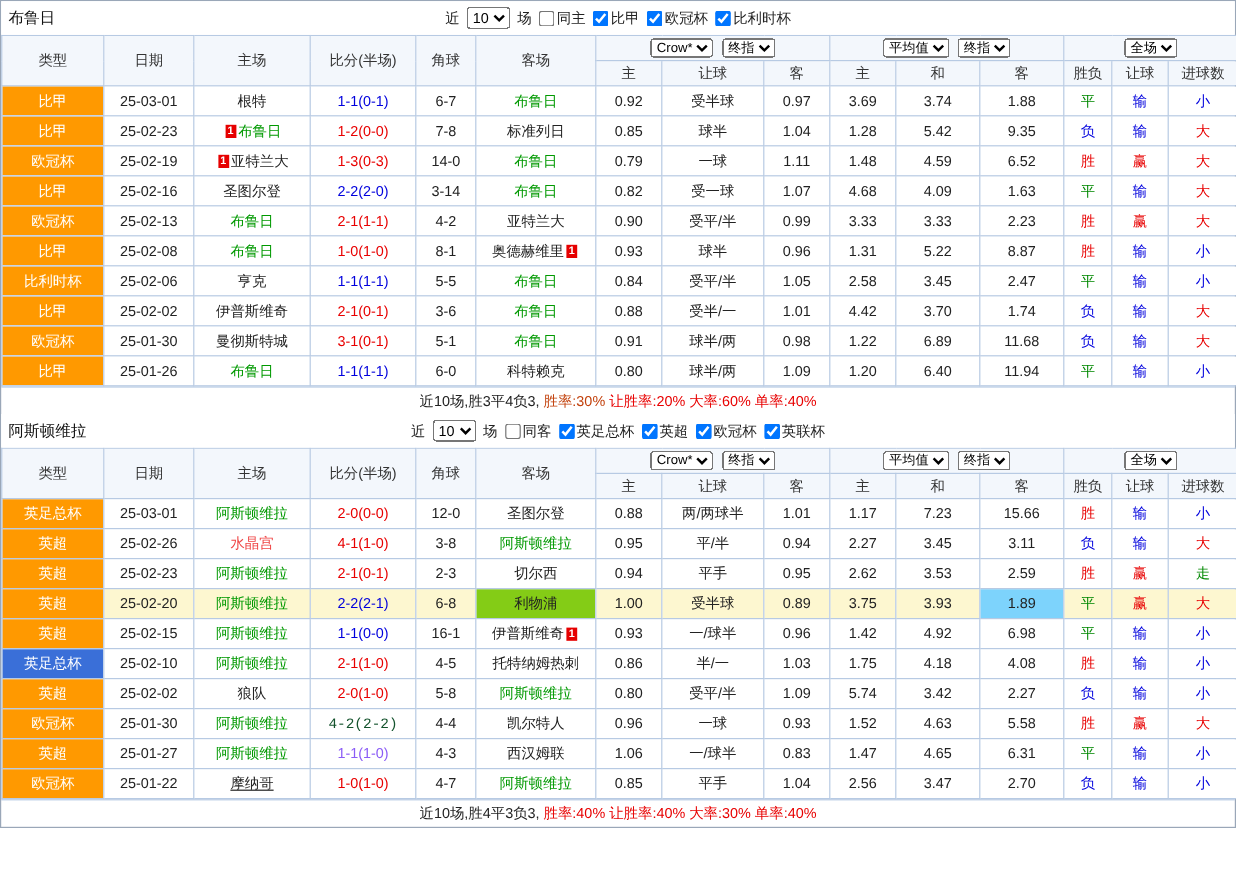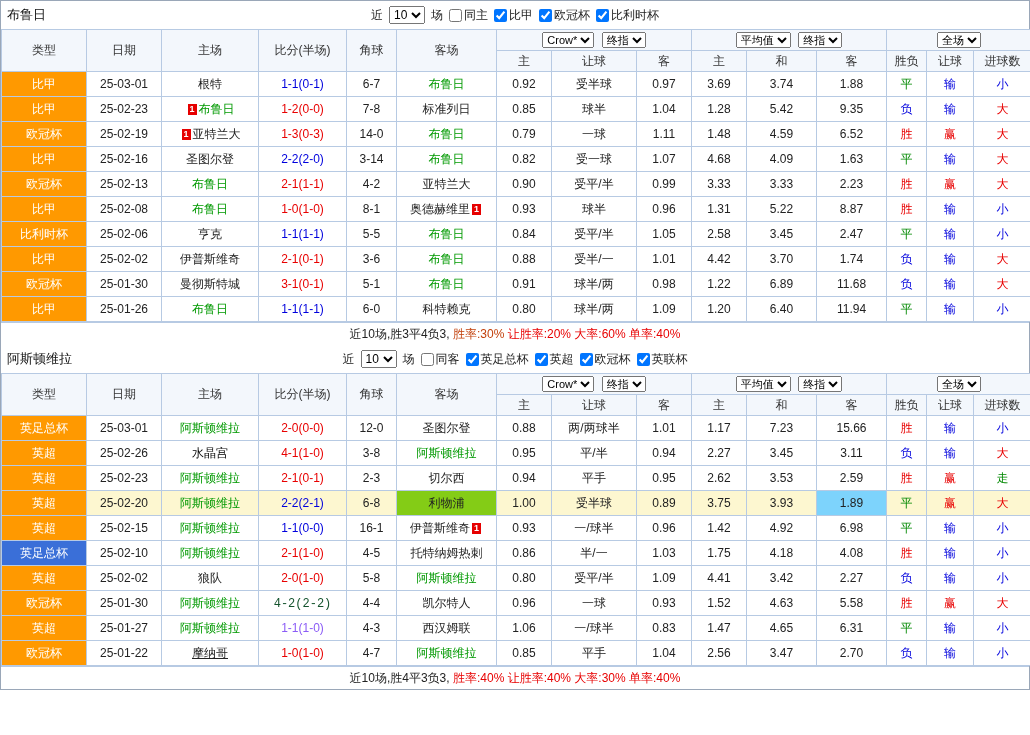--- a/index.html
+++ b/index.html
@@ -380,21 +380,21 @@
             <td>1.17</td>
             <td>7.23</td>
             <td>15.66</td>
             <td style="color: rgb(232, 0, 0);">胜</td>
             <td style="color: rgb(0, 0, 221);">输</td>
             <td style="color: rgb(0, 0, 221);">小</td>
           </tr>
           <tr>
             <td style="background: rgb(255, 153, 0); color: rgb(255, 255, 255);">英超</td>
             <td>25-02-26</td>
-            <td><span class="team-link" style="color: #000000; margin-top: 20px;">水晶宫</span></td>
+            <td><span class="team-link" style="color: #ef4444; margin-top: 20px;">水晶宫</span></td>
             <td><span class="score-text" style="color: rgb(232, 0, 0);">4-1(1-0)</span></td>
             <td>3-8</td>
             <td><span class="team-link" style="color: rgb(0, 153, 0);">阿斯顿维拉</span></td>
             <td>0.95</td>
             <td>平/半</td>
             <td>0.94</td>
             <td>2.27</td>
             <td>3.45</td>
             <td>3.11</td>
             <td style="color: rgb(0, 0, 221);">负</td>
@@ -472,21 +472,21 @@
           <tr>
             <td style="background: rgb(255, 153, 0); color: rgb(255, 255, 255);">英超</td>
             <td>25-02-02</td>
             <td><span class="team-link" style="color: rgb(34, 34, 34);">狼队</span></td>
             <td><span class="score-text" style="color: rgb(232, 0, 0);">2-0(1-0)</span></td>
             <td>5-8</td>
             <td><span class="team-link" style="color: rgb(0, 153, 0);">阿斯顿维拉</span></td>
             <td>0.80</td>
             <td>受平/半</td>
             <td>1.09</td>
-            <td>4.41</td>
+            <td>5.74</td>
             <td>3.42</td>
             <td>2.27</td>
             <td style="color: rgb(0, 0, 221);">负</td>
             <td style="color: rgb(0, 0, 221);">输</td>
             <td style="color: rgb(0, 0, 221);">小</td>
           </tr>
           <tr>
             <td style="background: rgb(255, 153, 0); color: rgb(255, 255, 255);">欧冠杯</td>
             <td>25-01-30</td>
             <td><span class="team-link" style="color: rgb(0, 153, 0);">阿斯顿维拉</span></td>

